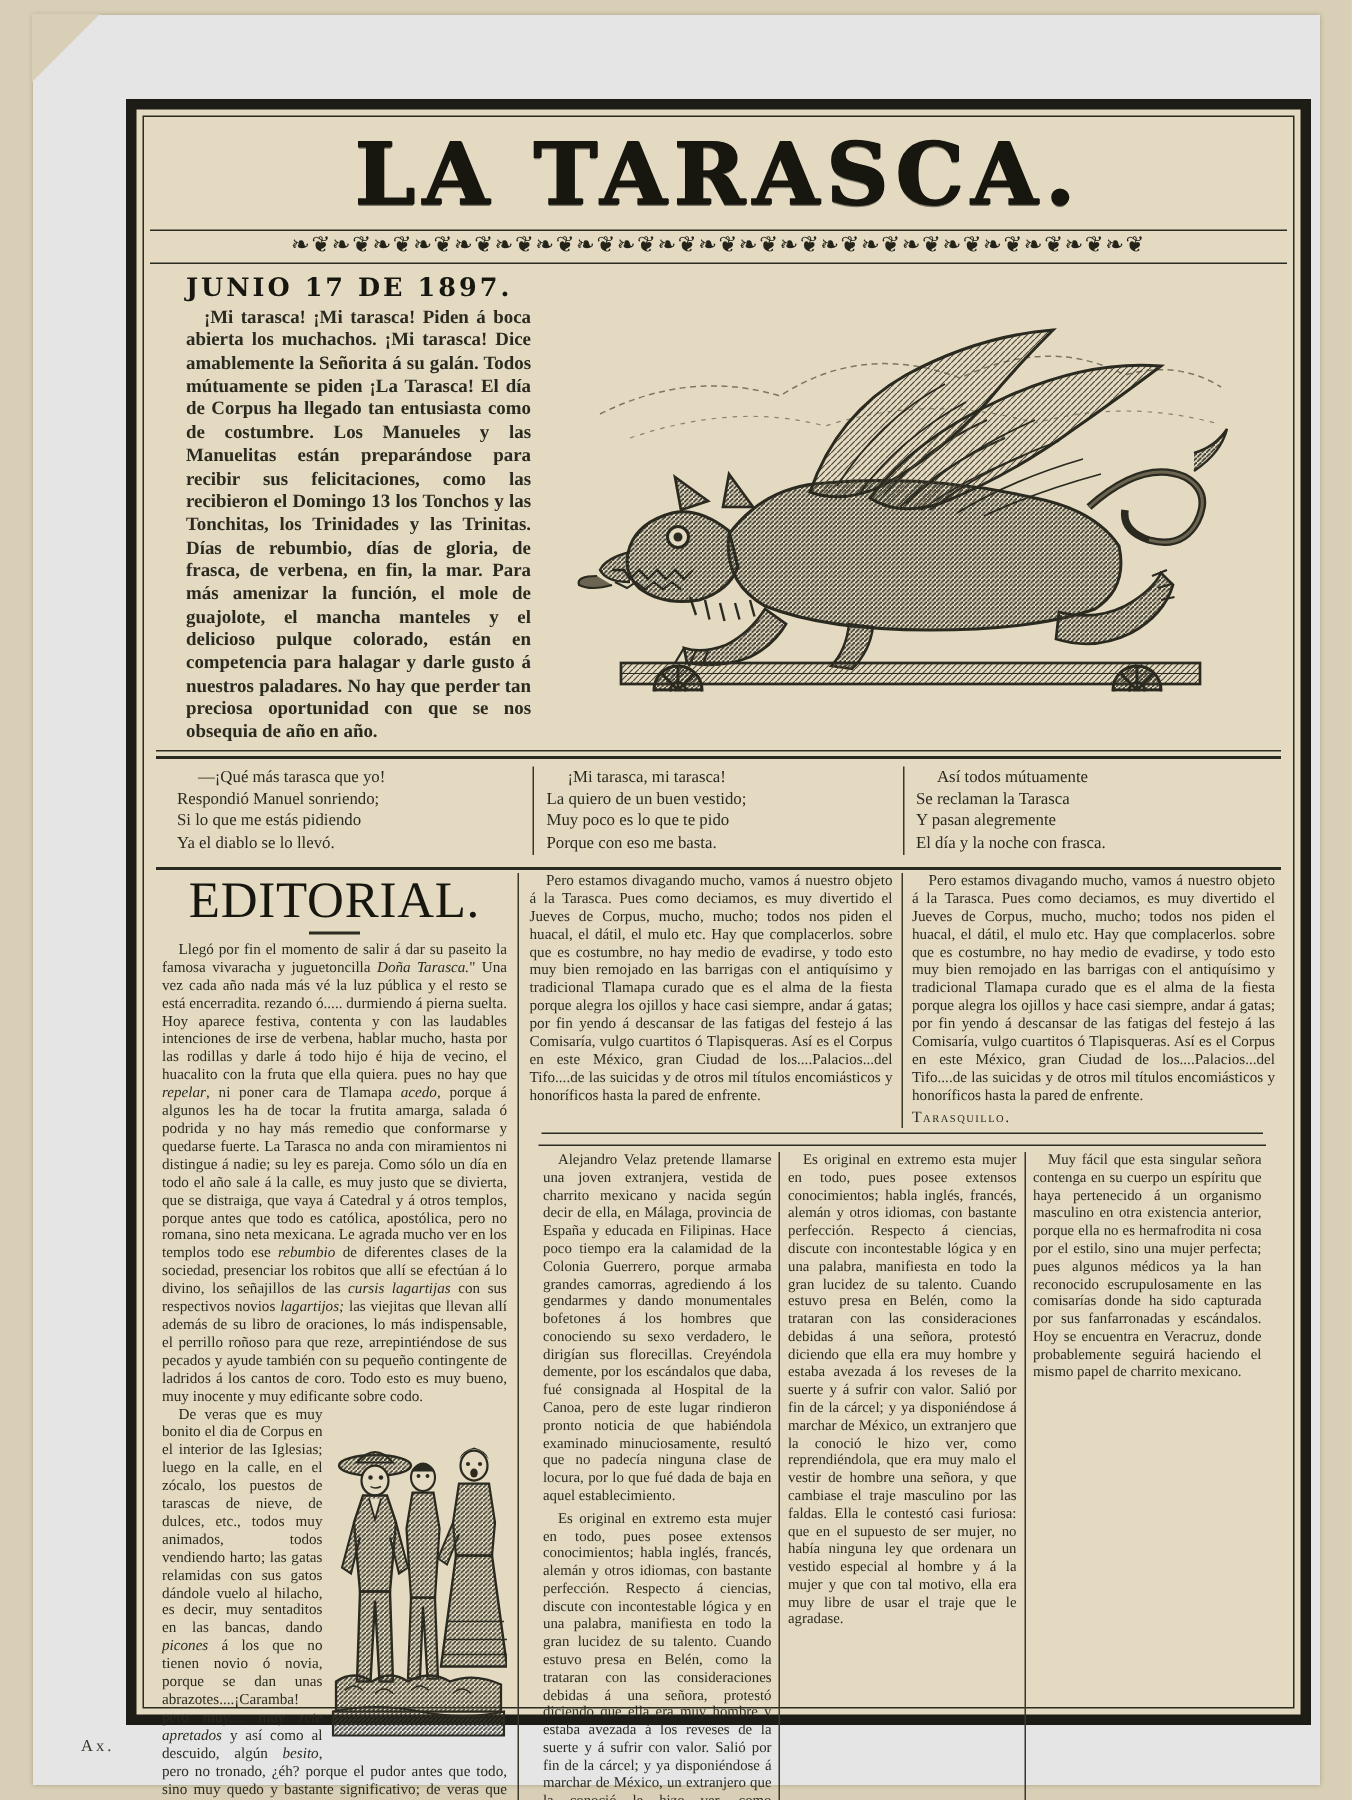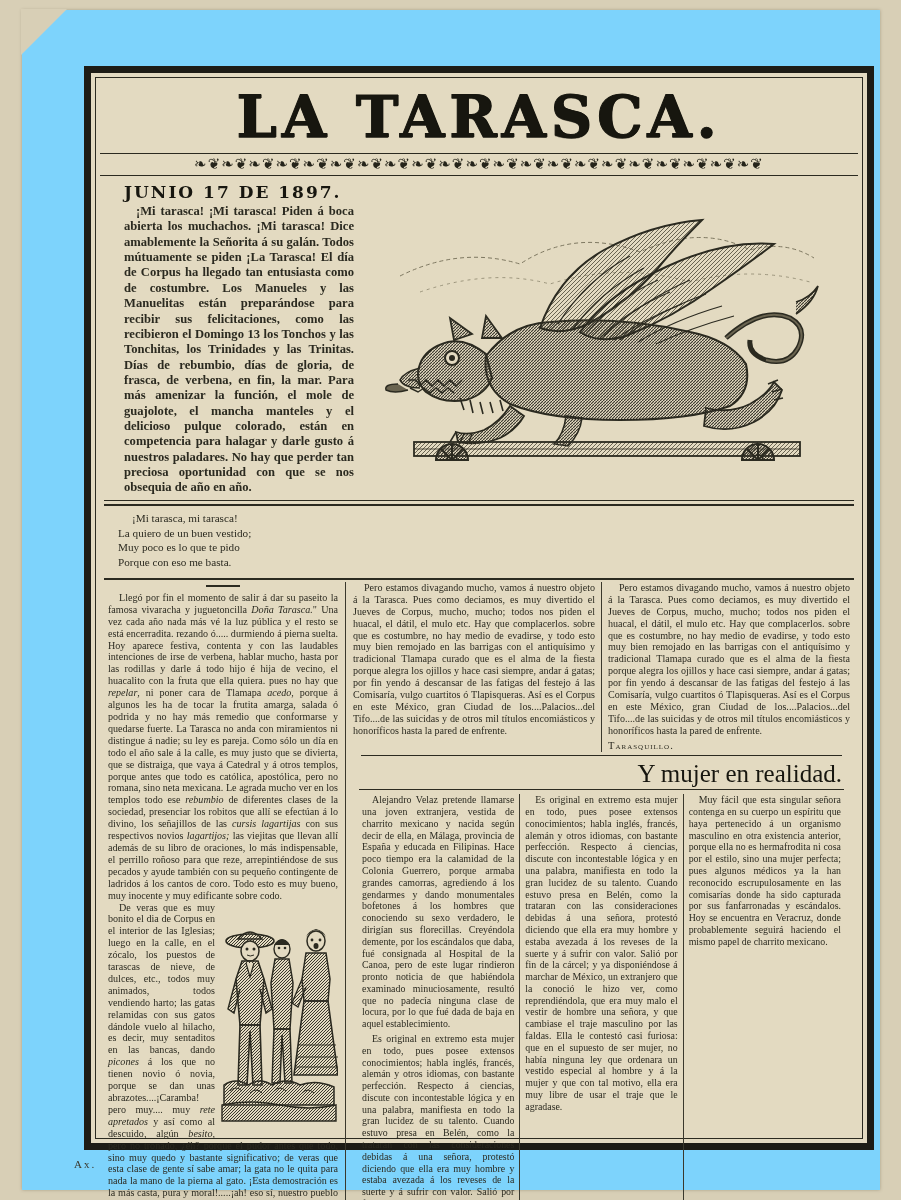--- a/index.html
+++ b/index.html
@@ -4,21 +4,21 @@
 <style>
   html,body{margin:0;padding:0;}
   body{
     width:901px;height:1200px;overflow:hidden;
     background:#d8cfb6;
     font-family:"Liberation Serif", serif;
     color:#2b2a20;
   }
   .sheet{
     position:absolute;left:22px;top:10px;width:858px;height:1180px;
-    background:#7dd3fc;
+    background:#e5e5e5;
     box-shadow:0 0 3px rgba(80,70,40,.35);
   }
   .sheet:before{
     content:"";position:absolute;left:-1px;top:-1px;width:46px;height:46px;
     background:#d8cfb6;transform:rotate(0deg);
     clip-path:polygon(0 0,100% 0,0 100%);
   }
   .grain{position:absolute;inset:0;opacity:.5;pointer-events:none;
     background:
       radial-gradient(circle at 12% 22%, rgba(150,135,95,.30) 0 2px, transparent 3px),
@@ -107,21 +107,21 @@
   .a2h1{font-size:25px;line-height:1.05;margin:4px 0 0 6px;color:#17160f;}
   .a2h2{font-size:25px;line-height:1.05;text-align:right;margin:0 8px 0 0;color:#17160f;}
   .a2sub{font-family:"DejaVu Serif",serif;font-weight:bold;font-size:10.6px;
     letter-spacing:.4px;text-align:center;margin:4px 6px 3px;color:#17160f;}
   .a2rule{border-top:1px solid #2b2a20;margin:2px 6px 4px;}
   .a2cols{display:flex;padding:0 4px;}
   .a2c{flex:1;font-size:9.9px;line-height:1.19;text-align:justify;hyphens:auto;padding:0 5px;
     border-right:1px solid #3a382c;}
   .a2c:last-child{border-right:none;}
   .a2c p{margin:0 0 3px;text-indent:10px;}
-  .cornermark{position:absolute;left:52px;top:1148px;font-size:11px;color:#3a382c;
+  .cornermark{position:absolute;left:32px;top:1148px;font-size:11px;color:#3a382c;
     font-family:"Liberation Serif",serif;letter-spacing:2px;}
 </style>
 </head>
 <body>
 
 <div class="sheet">
   <div class="grain"></div>
 
   <div class="frame">
     <div class="inner">
@@ -208,32 +208,45 @@
             </g>
           </svg>
         </div>
       </div>
 
       <div class="hr1"></div>
       <div class="hr2"></div>
 
       <div class="verses">
         <div class="vcol">
+          <div class="v1">—¡Qué más tarasca que yo!</div>
+          <div>Respondió Manuel sonriendo;</div>
+          <div>Si lo que me estás pidiendo</div>
+          <div>Ya el diablo se lo llevó.</div>
+        </div>
+        <div class="vcol">
           <div class="v1">¡Mi tarasca, mi tarasca!</div>
           <div>La quiero de un buen vestido;</div>
           <div>Muy poco es lo que te pido</div>
           <div>Porque con eso me basta.</div>
         </div>
+        <div class="vcol">
+          <div class="v1">Así todos mútuamente</div>
+          <div>Se reclaman la Tarasca</div>
+          <div>Y pasan alegremente</div>
+          <div>El día y la noche con frasca.</div>
+        </div>
       </div>
 
       <div class="hr2"></div>
 
       <div class="body3">
 
         <div class="col colA">
+          <div class="edhead">EDITORIAL.</div>
           <div class="edrule"></div>
           <p><span>Llegó por fin el momento de salir á dar su paseito la famosa vivaracha y juguetoncilla </span><i>Doña Tarasca.</i><span>" Una vez cada año nada más vé la luz pública y el resto se está encerradita. rezando ó..... durmiendo á pierna suelta. Hoy aparece festiva, contenta y con las laudables intenciones de irse de verbena, hablar mucho, hasta por las rodillas y darle á todo hijo é hija de vecino, el huacalito con la fruta que ella quiera. pues no hay que </span><i>repelar</i><span>, ni poner cara de Tlamapa </span><i>acedo</i><span>, porque á algunos les ha de tocar la frutita amarga, salada ó podrida y no hay más remedio que conformarse y quedarse fuerte. La Tarasca no anda con miramientos ni distingue á nadie; su ley es pareja. Como sólo un día en todo el año sale á la calle, es muy justo que se divierta, que se distraiga, que vaya á Catedral y á otros templos, porque antes que todo es católica, apostólica, pero no romana, sino neta mexicana. Le agrada mucho ver en los templos todo ese </span><i>rebumbio</i><span> de diferentes clases de la sociedad, presenciar los robitos que allí se efectúan á lo divino, los señajillos de las </span><i>cursis lagartijas</i><span> con sus respectivos novios </span><i>lagartijos;</i><span> las viejitas que llevan allí además de su libro de oraciones, lo más indispensable, el perrillo roñoso para que reze, arrepintiéndose de sus pecados y ayude también con su pequeño contingente de ladridos á los cantos de coro. Todo esto es muy bueno, muy inocente y muy edificante sobre codo.</span></p>
           <p>
             <span class="illA">
               <svg viewBox="0 0 118 232" preserveAspectRatio="xMidYMid meet">
                 <defs>
                   <pattern id="h3" width="3" height="3" patternUnits="userSpaceOnUse">
                     <path d="M0 3 L3 0" stroke="#3a382c" stroke-width="1"></path>
                   </pattern>
                 </defs>
@@ -284,21 +297,20 @@
             </div>
             <div class="s">
               <p>Pero estamos divagando mucho, vamos á nuestro objeto á la Tarasca. Pues como deciamos, es muy divertido el Jueves de Corpus, mucho, mucho; todos nos piden el huacal, el dátil, el mulo etc. Hay que complacerlos. sobre que es costumbre, no hay medio de evadirse, y todo esto muy bien remojado en las barrigas con el antiquísimo y tradicional Tlamapa curado que es el alma de la fiesta porque alegra los ojillos y hace casi siempre, andar á gatas; por fin yendo á descansar de las fatigas del festejo á las Comisaría, vulgo cuartitos ó Tlapisqueras. Así es el Corpus en este México, gran Ciudad de los....Palacios...del Tifo....de las suicidas y de otros mil títulos encomiásticos y honoríficos hasta la pared de enfrente.</p>
               <div class="sig">Tarasquillo.</div>
             </div>
           </div>
 
           <div class="hrthin"></div>
 
           <div class="art2">
-            <div class="a2h2">Y mujer en realidad.</div>
             <div class="a2rule"></div>
             <div class="a2cols">
               <div class="a2c">
                 <p>Alejandro Velaz pretende llamarse una joven extranjera, vestida de charrito mexicano y nacida según decir de ella, en Málaga, provincia de España y educada en Filipinas. Hace poco tiempo era la calamidad de la Colonia Guerrero, porque armaba grandes camorras, agrediendo á los gendarmes y dando monumentales bofetones á los hombres que conociendo su sexo verdadero, le dirigían sus florecillas. Creyéndola demente, por los escándalos que daba, fué consignada al Hospital de la Canoa, pero de este lugar rindieron pronto noticia de que habiéndola examinado minuciosamente, resultó que no padecía ninguna clase de locura, por lo que fué dada de baja en aquel establecimiento.</p>
                 <p>Es original en extremo esta mujer en todo, pues posee extensos conocimientos; habla inglés, francés, alemán y otros idiomas, con bastante perfección. Respecto á ciencias, discute con incontestable lógica y en una palabra, manifiesta en todo la gran lucidez de su talento. Cuando estuvo presa en Belén, como la trataran con las consideraciones debidas á una señora, protestó diciendo que ella era muy hombre y estaba avezada á los reveses de la suerte y á sufrir con valor. Salió por fin de la cárcel; y ya disponiéndose á marchar de México, un extranjero que la conoció le hizo ver, como reprendiéndola, que era muy malo el vestir de hombre una señora, y que cambiase el traje masculino por las faldas. Ella le contestó casi furiosa: que en el supuesto de ser mujer, no había ninguna ley que ordenara un vestido especial al hombre y á la mujer y que con tal motivo, ella era muy libre de usar el traje que le agradase.</p>
               </div>
               <div class="a2c">
                 <p>Es original en extremo esta mujer en todo, pues posee extensos conocimientos; habla inglés, francés, alemán y otros idiomas, con bastante perfección. Respecto á ciencias, discute con incontestable lógica y en una palabra, manifiesta en todo la gran lucidez de su talento. Cuando estuvo presa en Belén, como la trataran con las consideraciones debidas á una señora, protestó diciendo que ella era muy hombre y estaba avezada á los reveses de la suerte y á sufrir con valor. Salió por fin de la cárcel; y ya disponiéndose á marchar de México, un extranjero que la conoció le hizo ver, como reprendiéndola, que era muy malo el vestir de hombre una señora, y que cambiase el traje masculino por las faldas. Ella le contestó casi furiosa: que en el supuesto de ser mujer, no había ninguna ley que ordenara un vestido especial al hombre y á la mujer y que con tal motivo, ella era muy libre de usar el traje que le agradase.</p>
               </div>
               <div class="a2c">

